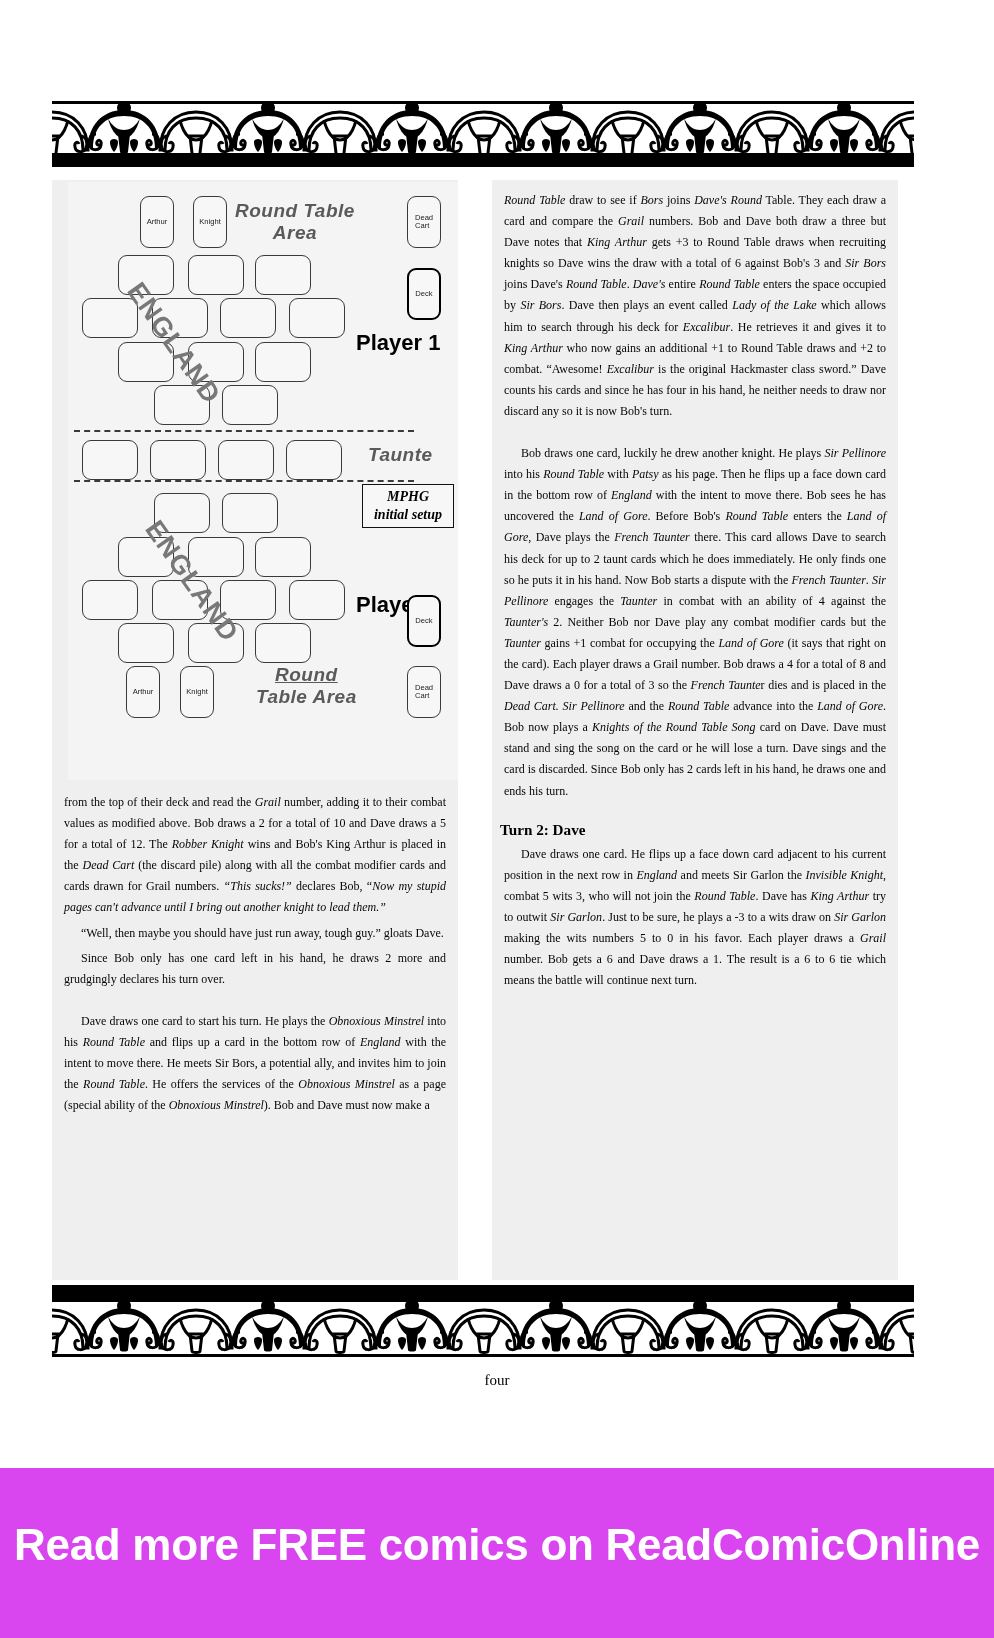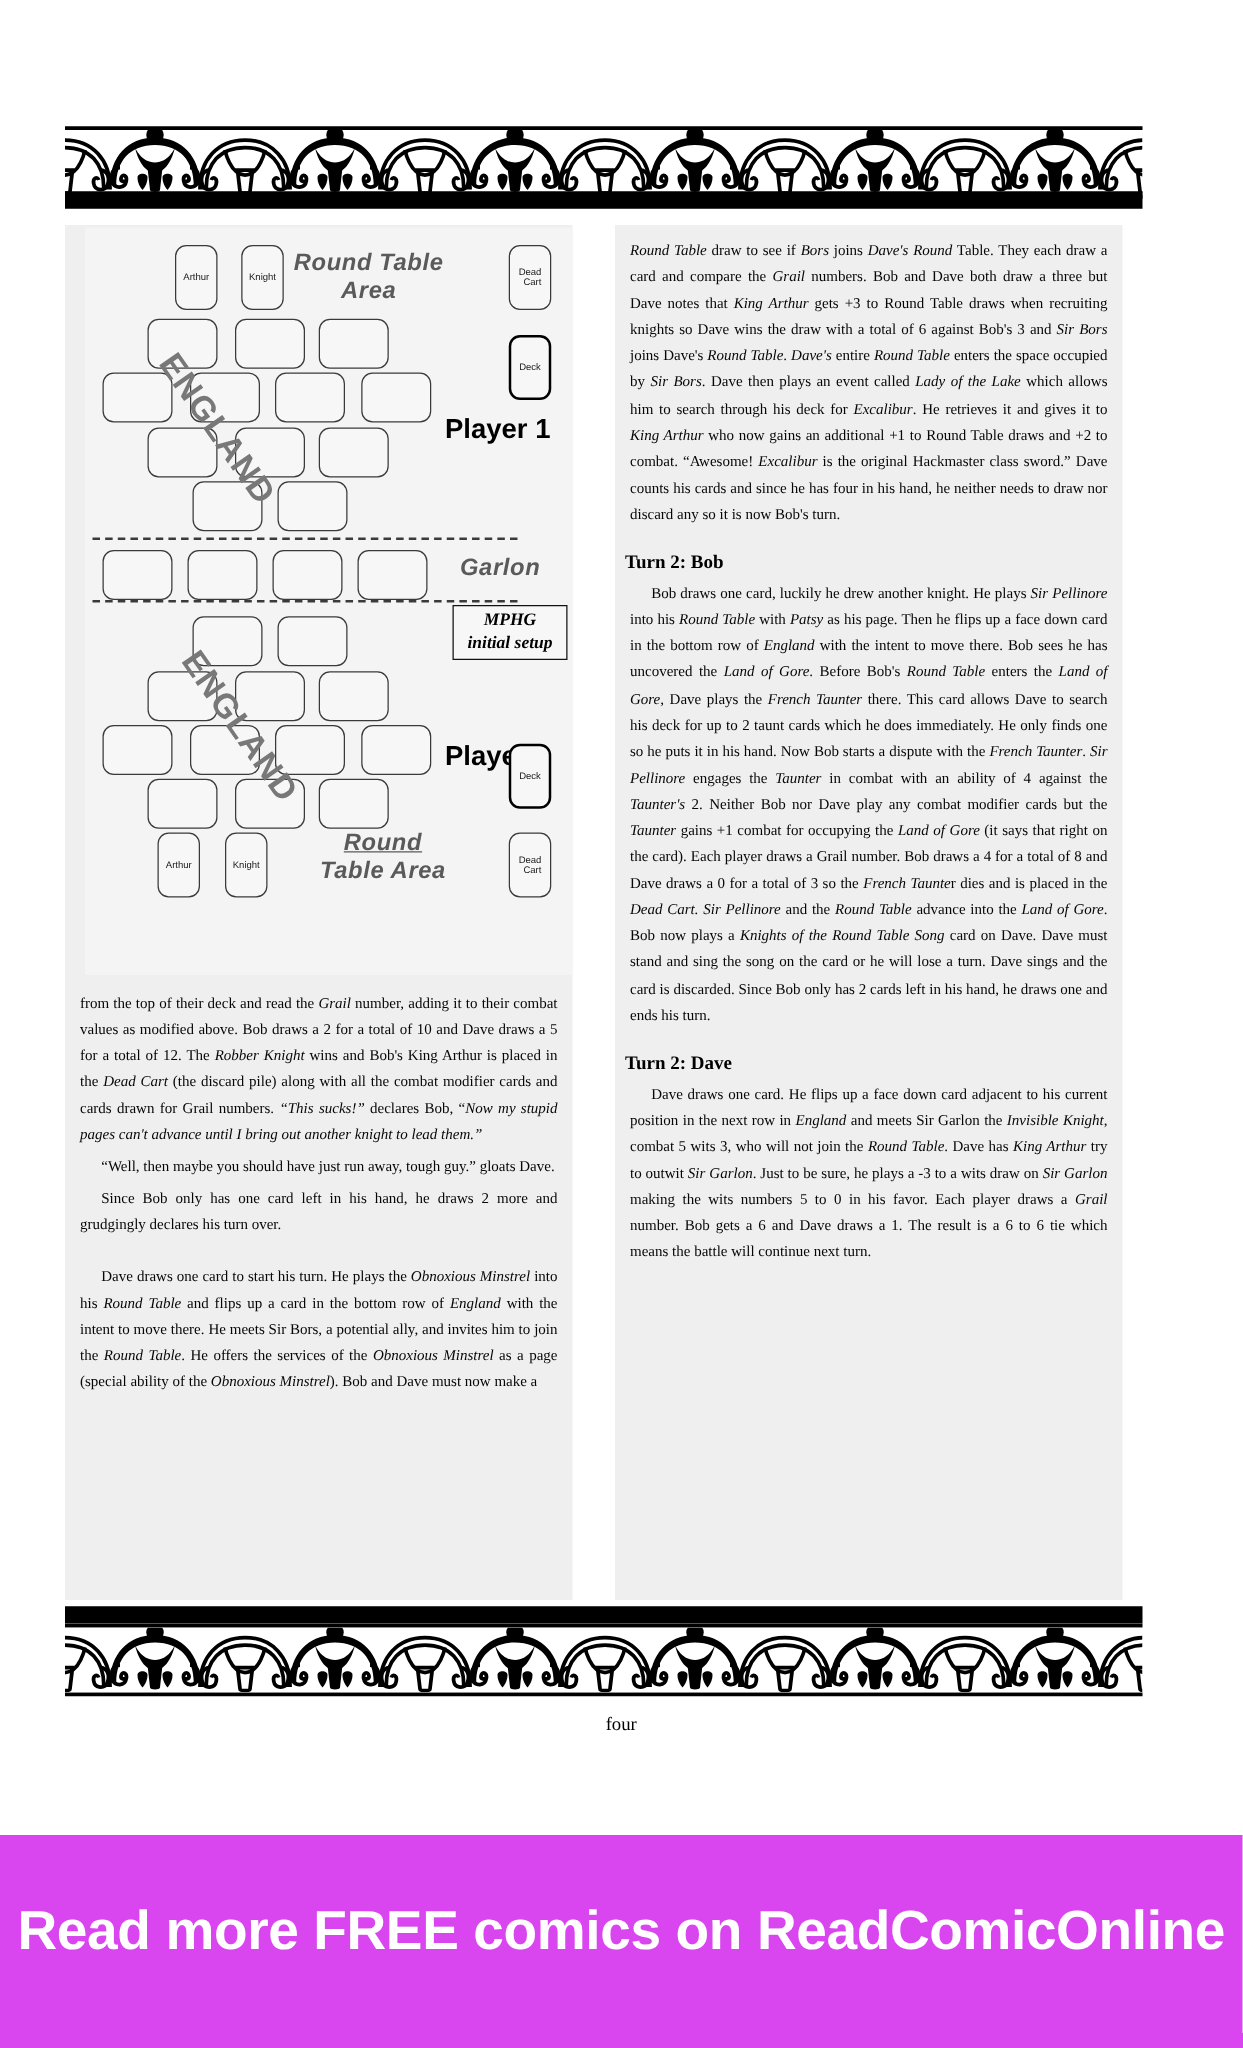--- a/index.html
+++ b/index.html
@@ -81,21 +81,21 @@
     position:absolute;
     border:1.6px solid #3a3a3a;
     border-radius:9px;
     background:#f7f7f7;
     box-sizing:border-box;
   }
   .card.slot{width:56px;height:40px;}
   .card.tall{
     width:34px;height:52px;border-radius:9px;
     display:flex;align-items:center;justify-content:center;
-    text-align:right;line-height:8.5px;
+    text-align:left;line-height:8.5px;
   }
   .card.tall span{
     font-family:"Liberation Sans",sans-serif;
     font-size:7.6px;color:#1a1a1a;
   }
   .card.deck{border-width:2.4px;border-color:#000;}
 
   .zone-label{
     position:absolute;
     font-family:"Liberation Sans",sans-serif;
@@ -255,21 +255,21 @@
           <div class="card slot" style="left:154px;top:203px;"></div>
 
           <div class="watermark" style="left:78px;top:95px;">ENGLAND</div>
 
           <div class="dashline" style="top:248px;"></div>
           <div class="card slot" style="left:14px;top:258px;"></div>
           <div class="card slot" style="left:82px;top:258px;"></div>
           <div class="card slot" style="left:150px;top:258px;"></div>
           <div class="card slot" style="left:218px;top:258px;"></div>
           <div class="dashline" style="top:298px;"></div>
-          <div class="zone-label" style="left:300px;top:262px;"><span class="big">Garlon</span></div>
+          <div class="zone-label" style="left:300px;top:262px;"><span class="big">Taunte</span></div>
 
           <div class="mphg-box" style="left:294px;top:302px;width:92px;">
             <div>MPHG</div>
             <div>initial setup</div>
           </div>
 
           <div class="player-label" style="left:288px;top:362px;margin-top:48px;">Player 2</div>
 
           <div class="card slot" style="left:86px;top:311px;"></div>
           <div class="card slot" style="left:154px;top:311px;"></div>
@@ -316,21 +316,20 @@
         </div>
 
       </div>
     </div>
 
     <div class="col right">
       <div class="col-inner">
         <div style="position:absolute;left:0;top:6px;width:390px;">
           <p class="tx noind"><i>Round Table</i> draw to see if <i>Bors</i> joins <i>Dave's Round</i> Table. They each draw a card and compare the <i>Grail</i> numbers. Bob and Dave both draw a three but Dave notes that <i>King Arthur</i> gets +3 to Round Table draws when recruiting knights so Dave wins the draw with a total of 6 against Bob's 3 and <i>Sir Bors</i> joins Dave's <i>Round Table</i>.  <i>Dave's</i> entire <i>Round Table</i> enters the space occupied by <i>Sir Bors</i>. Dave then plays an event called <i>Lady of the Lake</i> which allows him to search through his deck for <i>Excalibur</i>.  He retrieves it and gives it to <i>King Arthur</i> who now gains an additional +1 to Round Table draws and +2 to combat.  “Awesome!  <i>Excalibur</i> is the original Hackmaster class sword.”  Dave counts his cards and since he has four in his hand, he neither needs to draw nor discard any so it is now Bob's turn.</p>
           <div class="gap"></div>
-          <h4 class="hdr">Turn 2: Bob</h4>
           <p class="tx">Bob draws one card, luckily he drew another knight.  He plays <i>Sir Pellinore</i> into his <i>Round Table</i> with <i>Patsy</i> as his page.  Then he flips up a face down card in the bottom row of <i>England</i> with the intent to move there.  Bob sees he has uncovered the <i>Land of Gore</i>.   Before Bob's <i>Round Table</i> enters the <i>Land of Gore</i>, Dave plays the <i>French Taunter</i> there.  This card allows Dave to search his deck for up to 2 taunt cards which he does immediately.  He only finds one so he puts it in his hand.  Now Bob starts a dispute with the <i>French Taunter</i>.  <i>Sir Pellinore</i> engages the <i>Taunter</i> in combat with an ability of 4 against the <i>Taunter's</i> 2.  Neither Bob nor Dave play any combat modifier cards but the <i>Taunter</i> gains +1 combat for occupying the <i>Land of Gore</i> (it says that right on the card).  Each player draws a Grail number.  Bob draws a 4 for a total of 8 and Dave draws a 0 for a total of 3 so the <i>French Taunte</i>r dies and is placed in the <i>Dead Cart.</i>  <i>Sir Pellinore</i> and the <i>Round Table</i> advance into the <i>Land of Gore</i>.  Bob now plays a <i>Knights of the Round Table Song</i> card on Dave.  Dave must stand and sing the song on the card or he will lose a turn.  Dave sings and the card is discarded.   Since Bob only has 2 cards left in his hand, he draws one and ends his turn.</p>
           <div class="gap"></div>
           <h4 class="hdr">Turn 2: Dave</h4>
           <p class="tx">Dave draws one card.  He flips up a face down card adjacent to his current position in the next row in <i>England</i> and meets Sir Garlon the <i>Invisible Knight</i>, combat 5 wits 3, who will not join the <i>Round Table</i>.  Dave has <i>King Arthur</i> try to outwit <i>Sir Garlon</i>.  Just to be sure, he plays a -3 to a wits draw on <i>Sir Garlon</i> making the wits numbers 5 to 0 in his favor.  Each player draws a <i>Grail</i> number. Bob gets a 6 and Dave draws a 1.  The result is a 6 to 6 tie which means the battle will continue next turn.</p>
         </div>
       </div>
     </div>
 
   </div>
 

